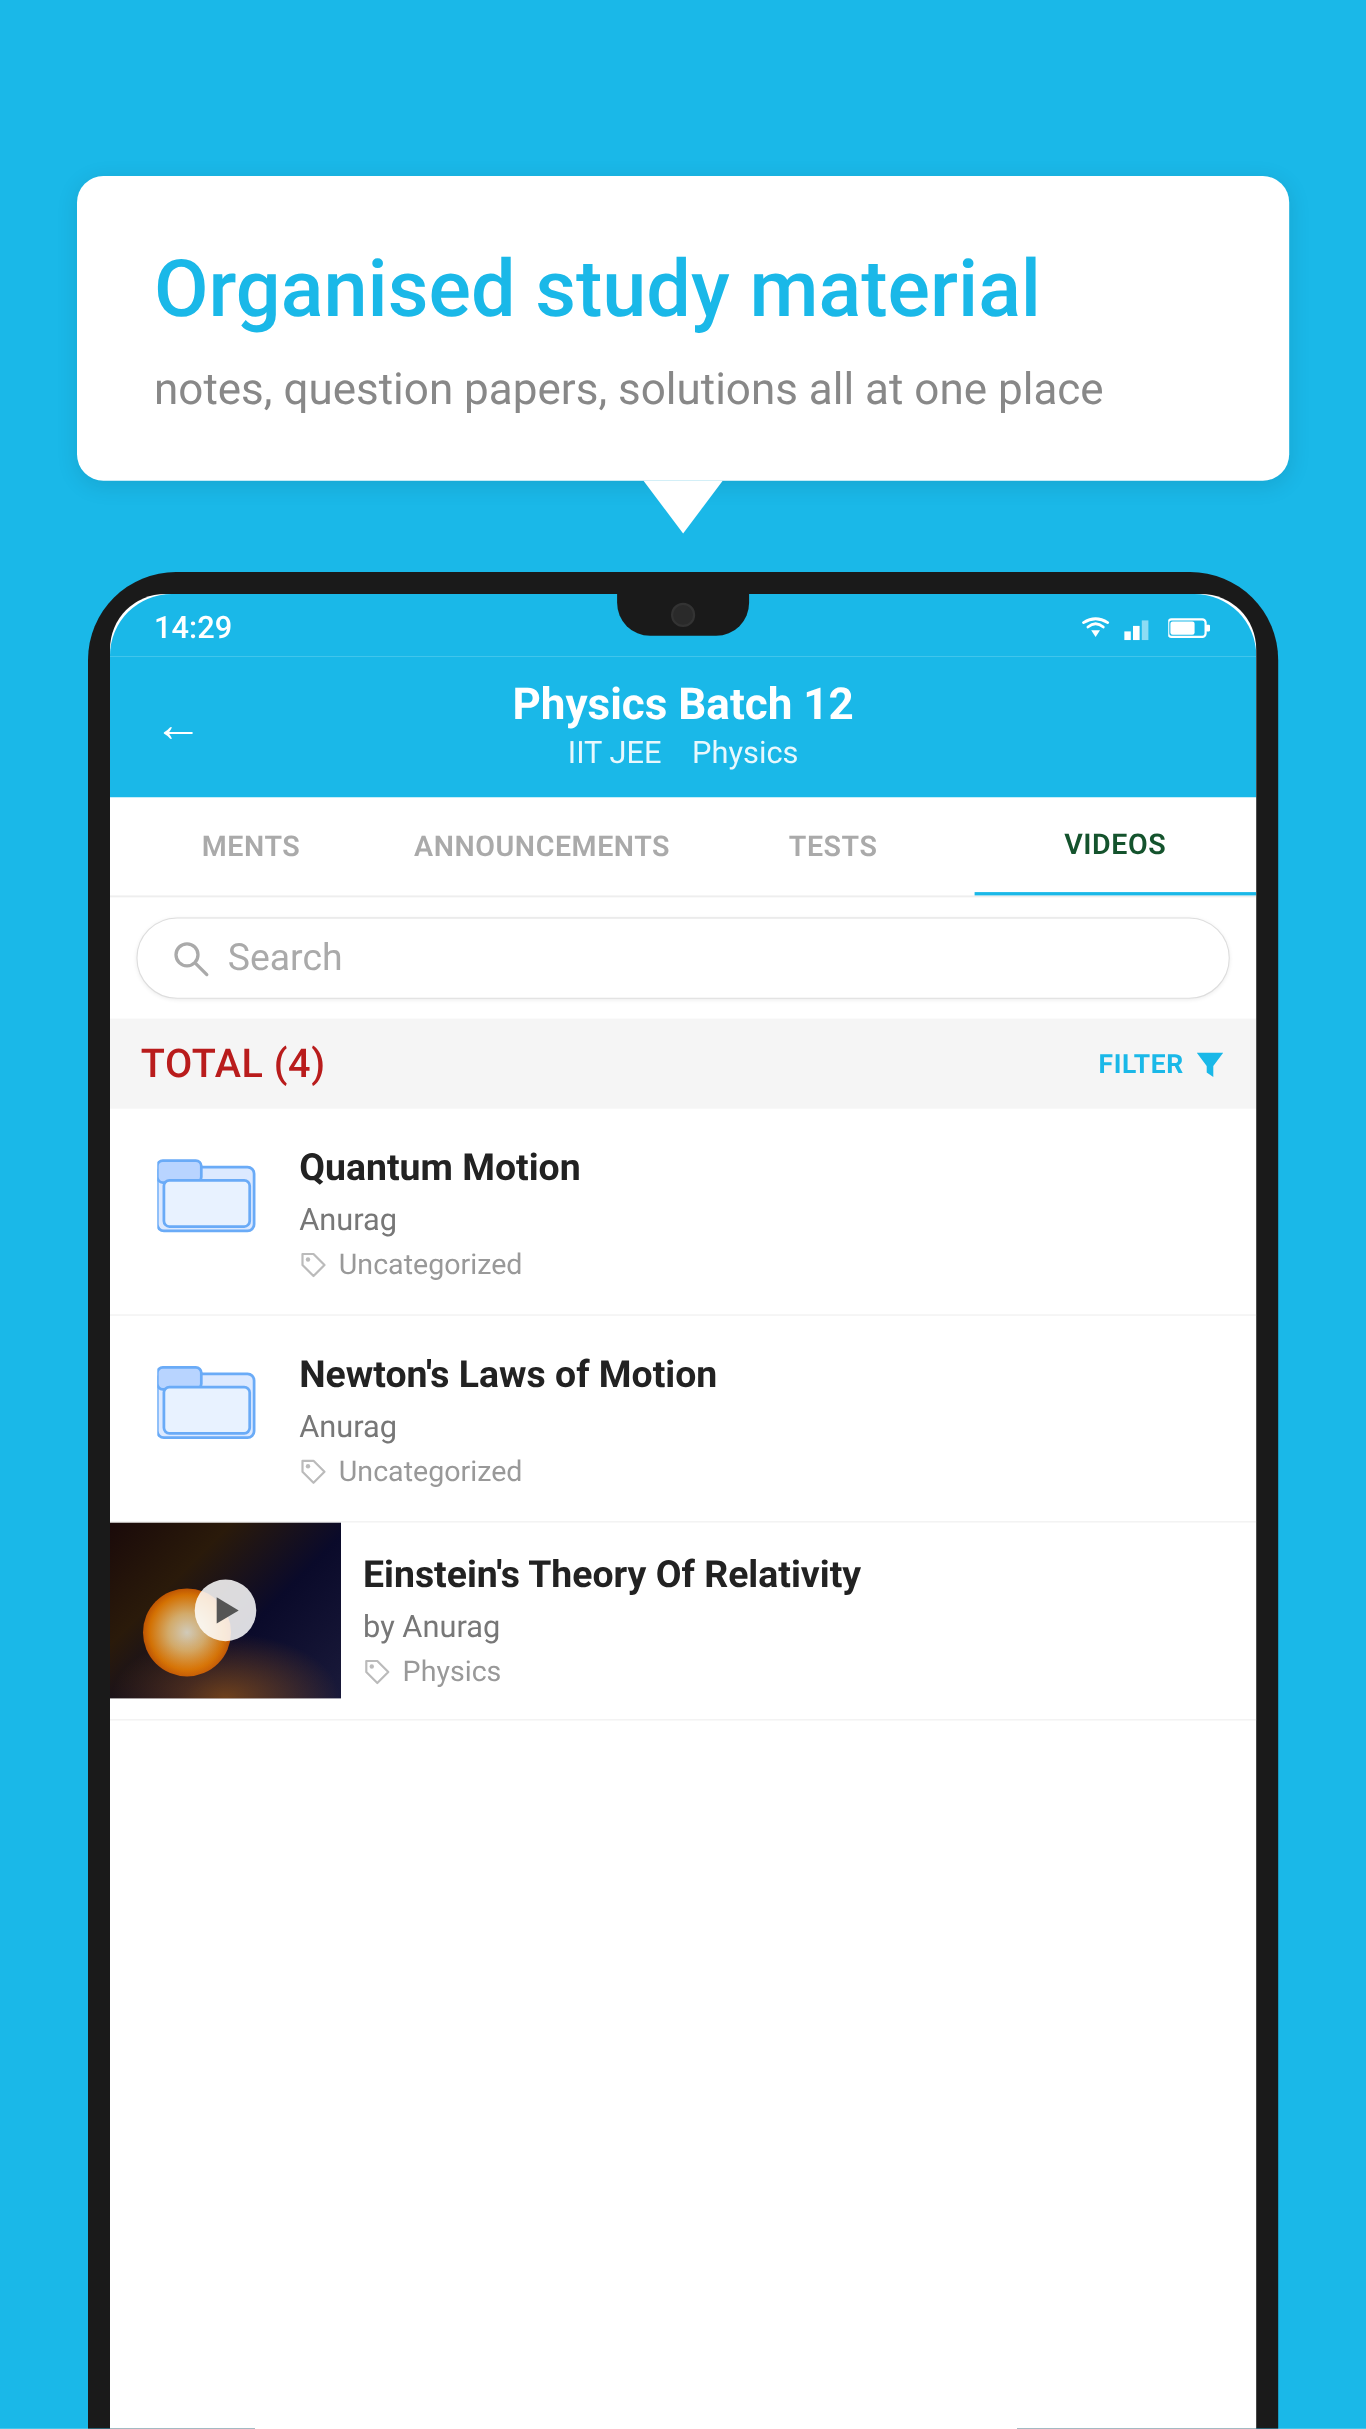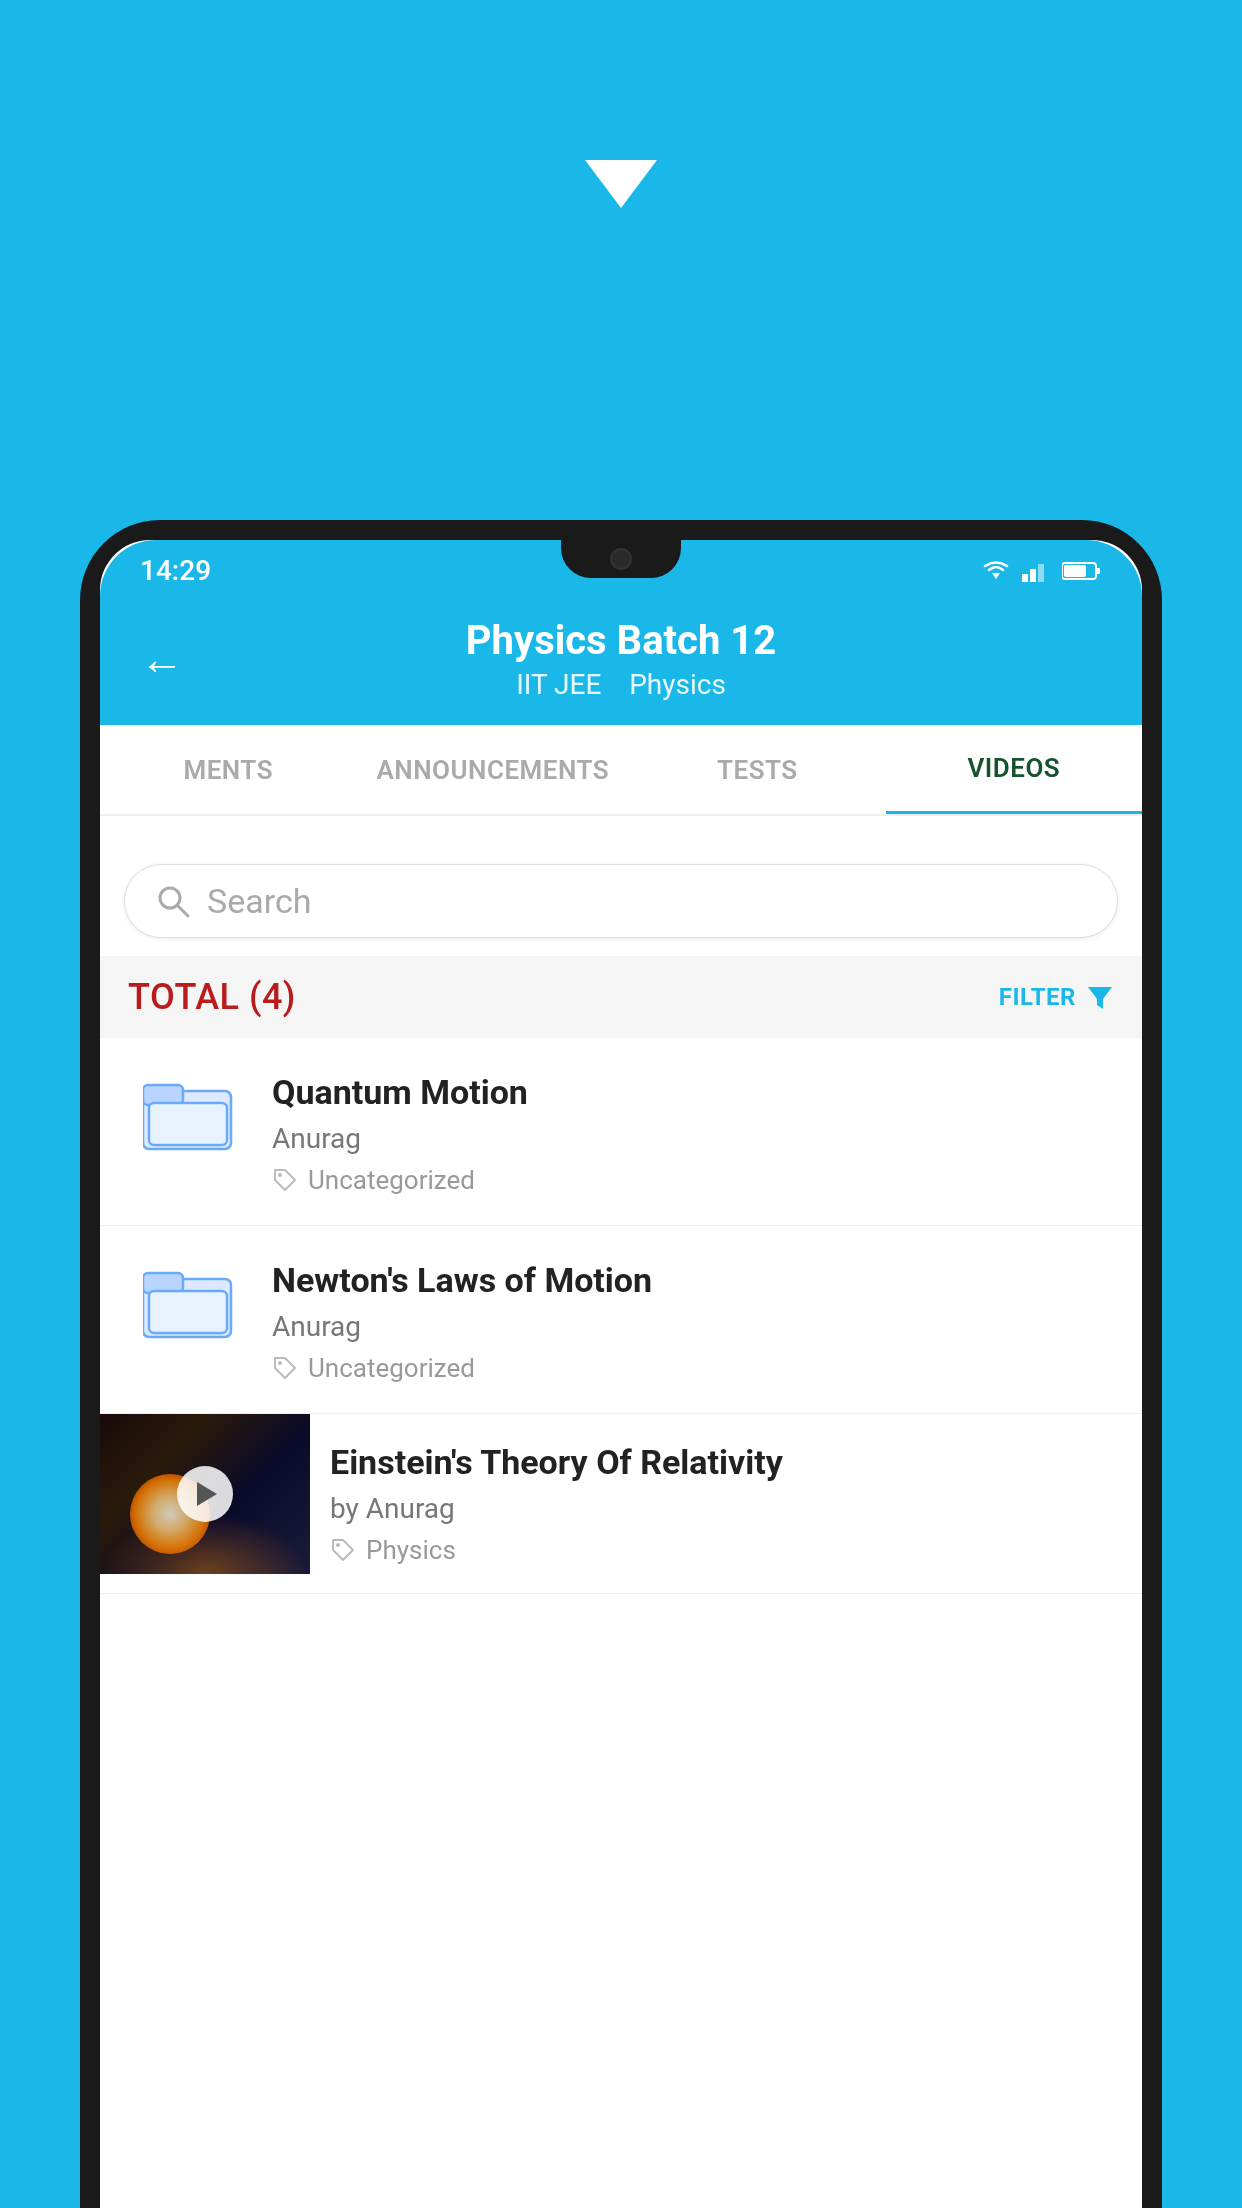--- a/index.html
+++ b/index.html
@@ -170,21 +170,20 @@
 
     .tab-item.active {
       color: #14532d;
       border-bottom: 3px solid #1ab8e8;
     }
 
     
     .search-container {
       background: white;
       padding: 18px 24px;
-      margin-top: 30px;
     }
 
     .search-input-wrapper {
       background: white;
       border: 1px solid #ddd;
       border-radius: 40px;
       display: flex;
       align-items: center;
       padding: 16px 30px;
       gap: 16px;
@@ -376,20 +375,24 @@
 
     .phone-inner {
       overflow: hidden;
       height: 100%;
     }
   </style>
 </head>
 <body>
 
 <div class="speech-bubble-wrapper">
+  <div class="speech-bubble">
+    <div class="speech-bubble-title">Organised study material</div>
+    <div class="speech-bubble-subtitle">notes, question papers, solutions all at one place</div>
+  </div>
   <div class="speech-bubble-arrow"></div>
 </div>
 
 <div class="phone-wrapper">
   <div class="phone-outer">
     <div class="phone-screen">
       <div class="phone-inner">
 
         <div class="phone-status-bar">
           <div class="phone-notch">

